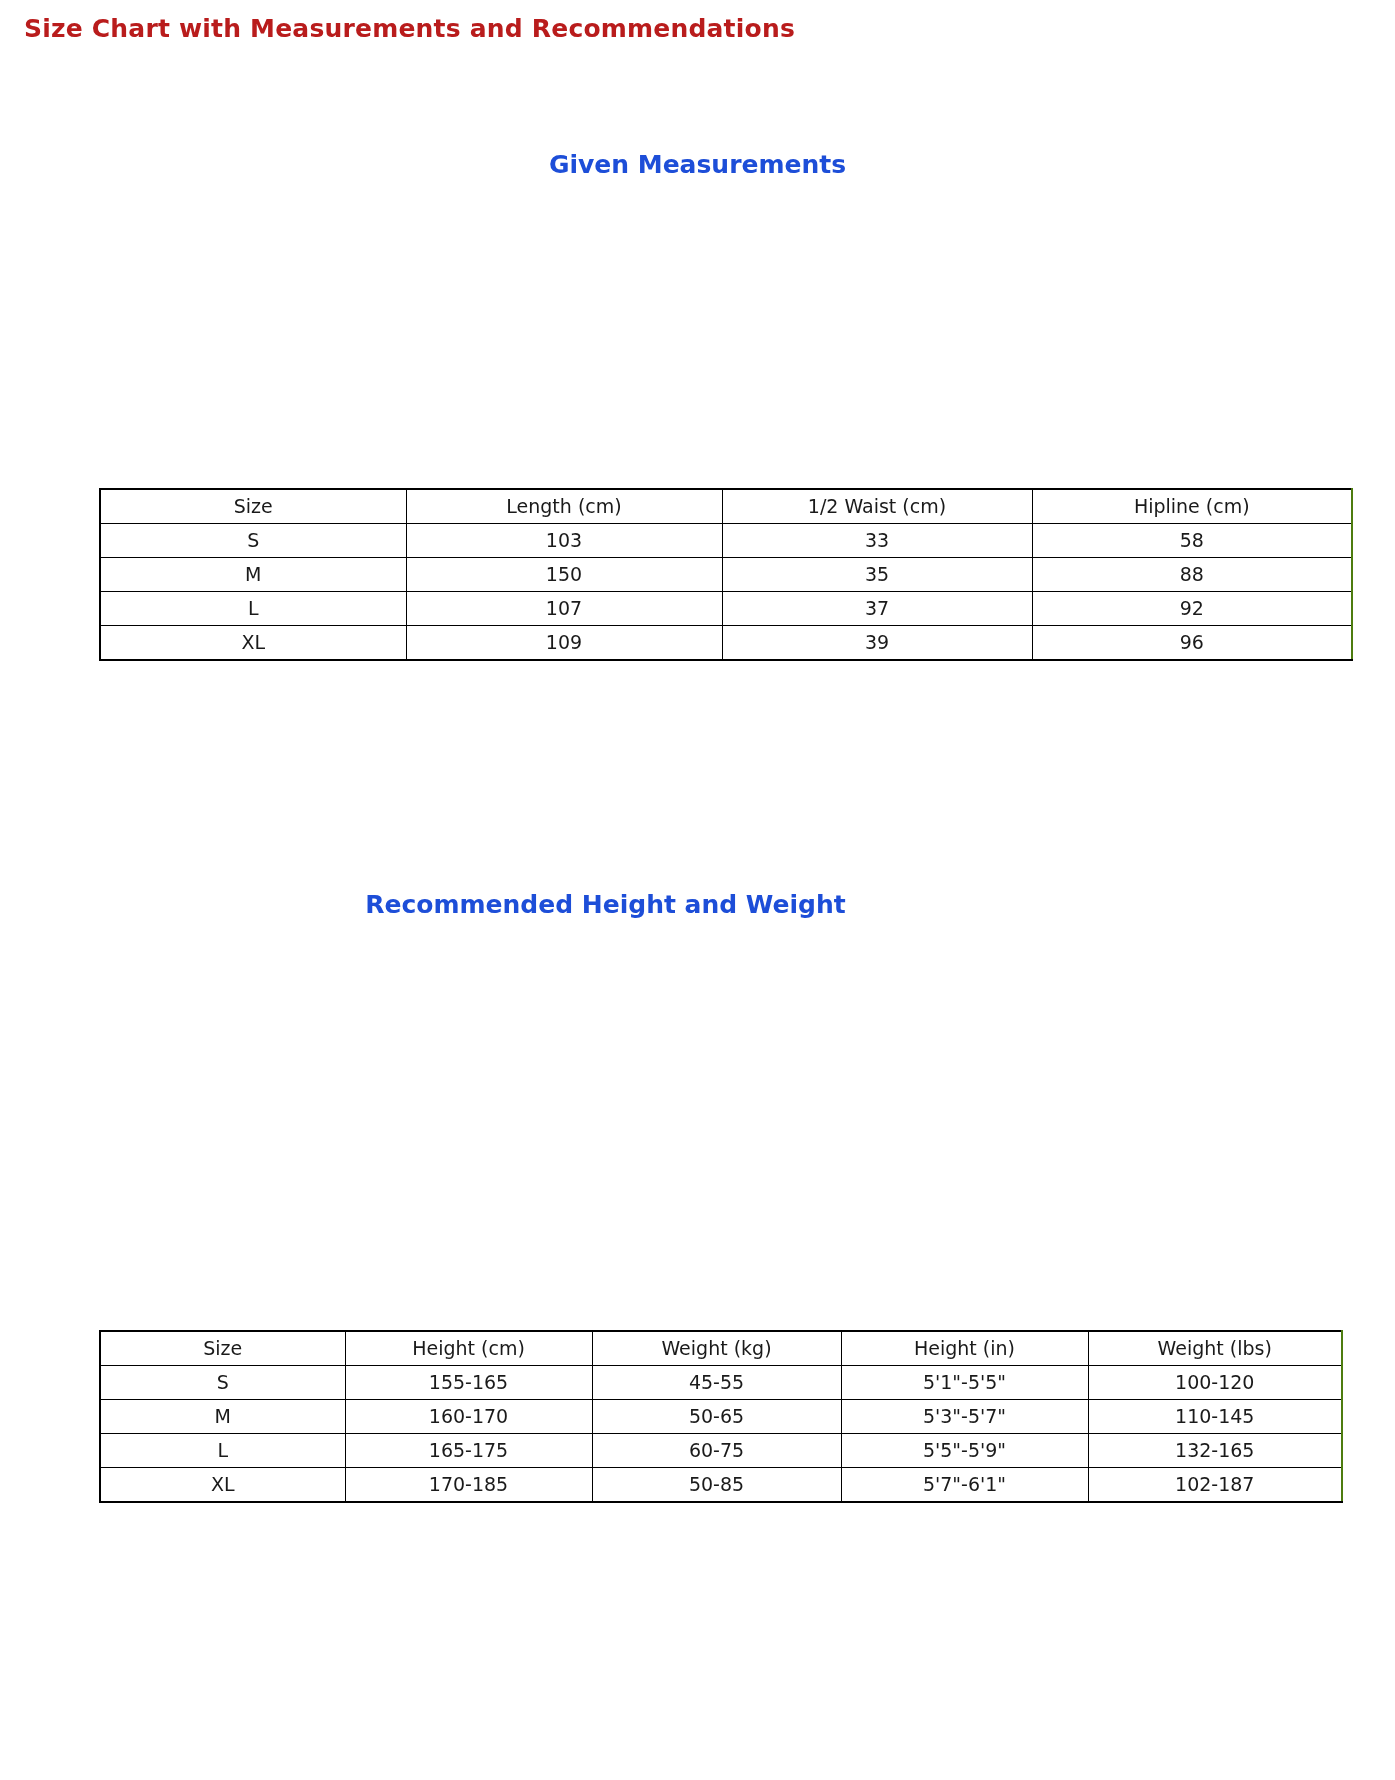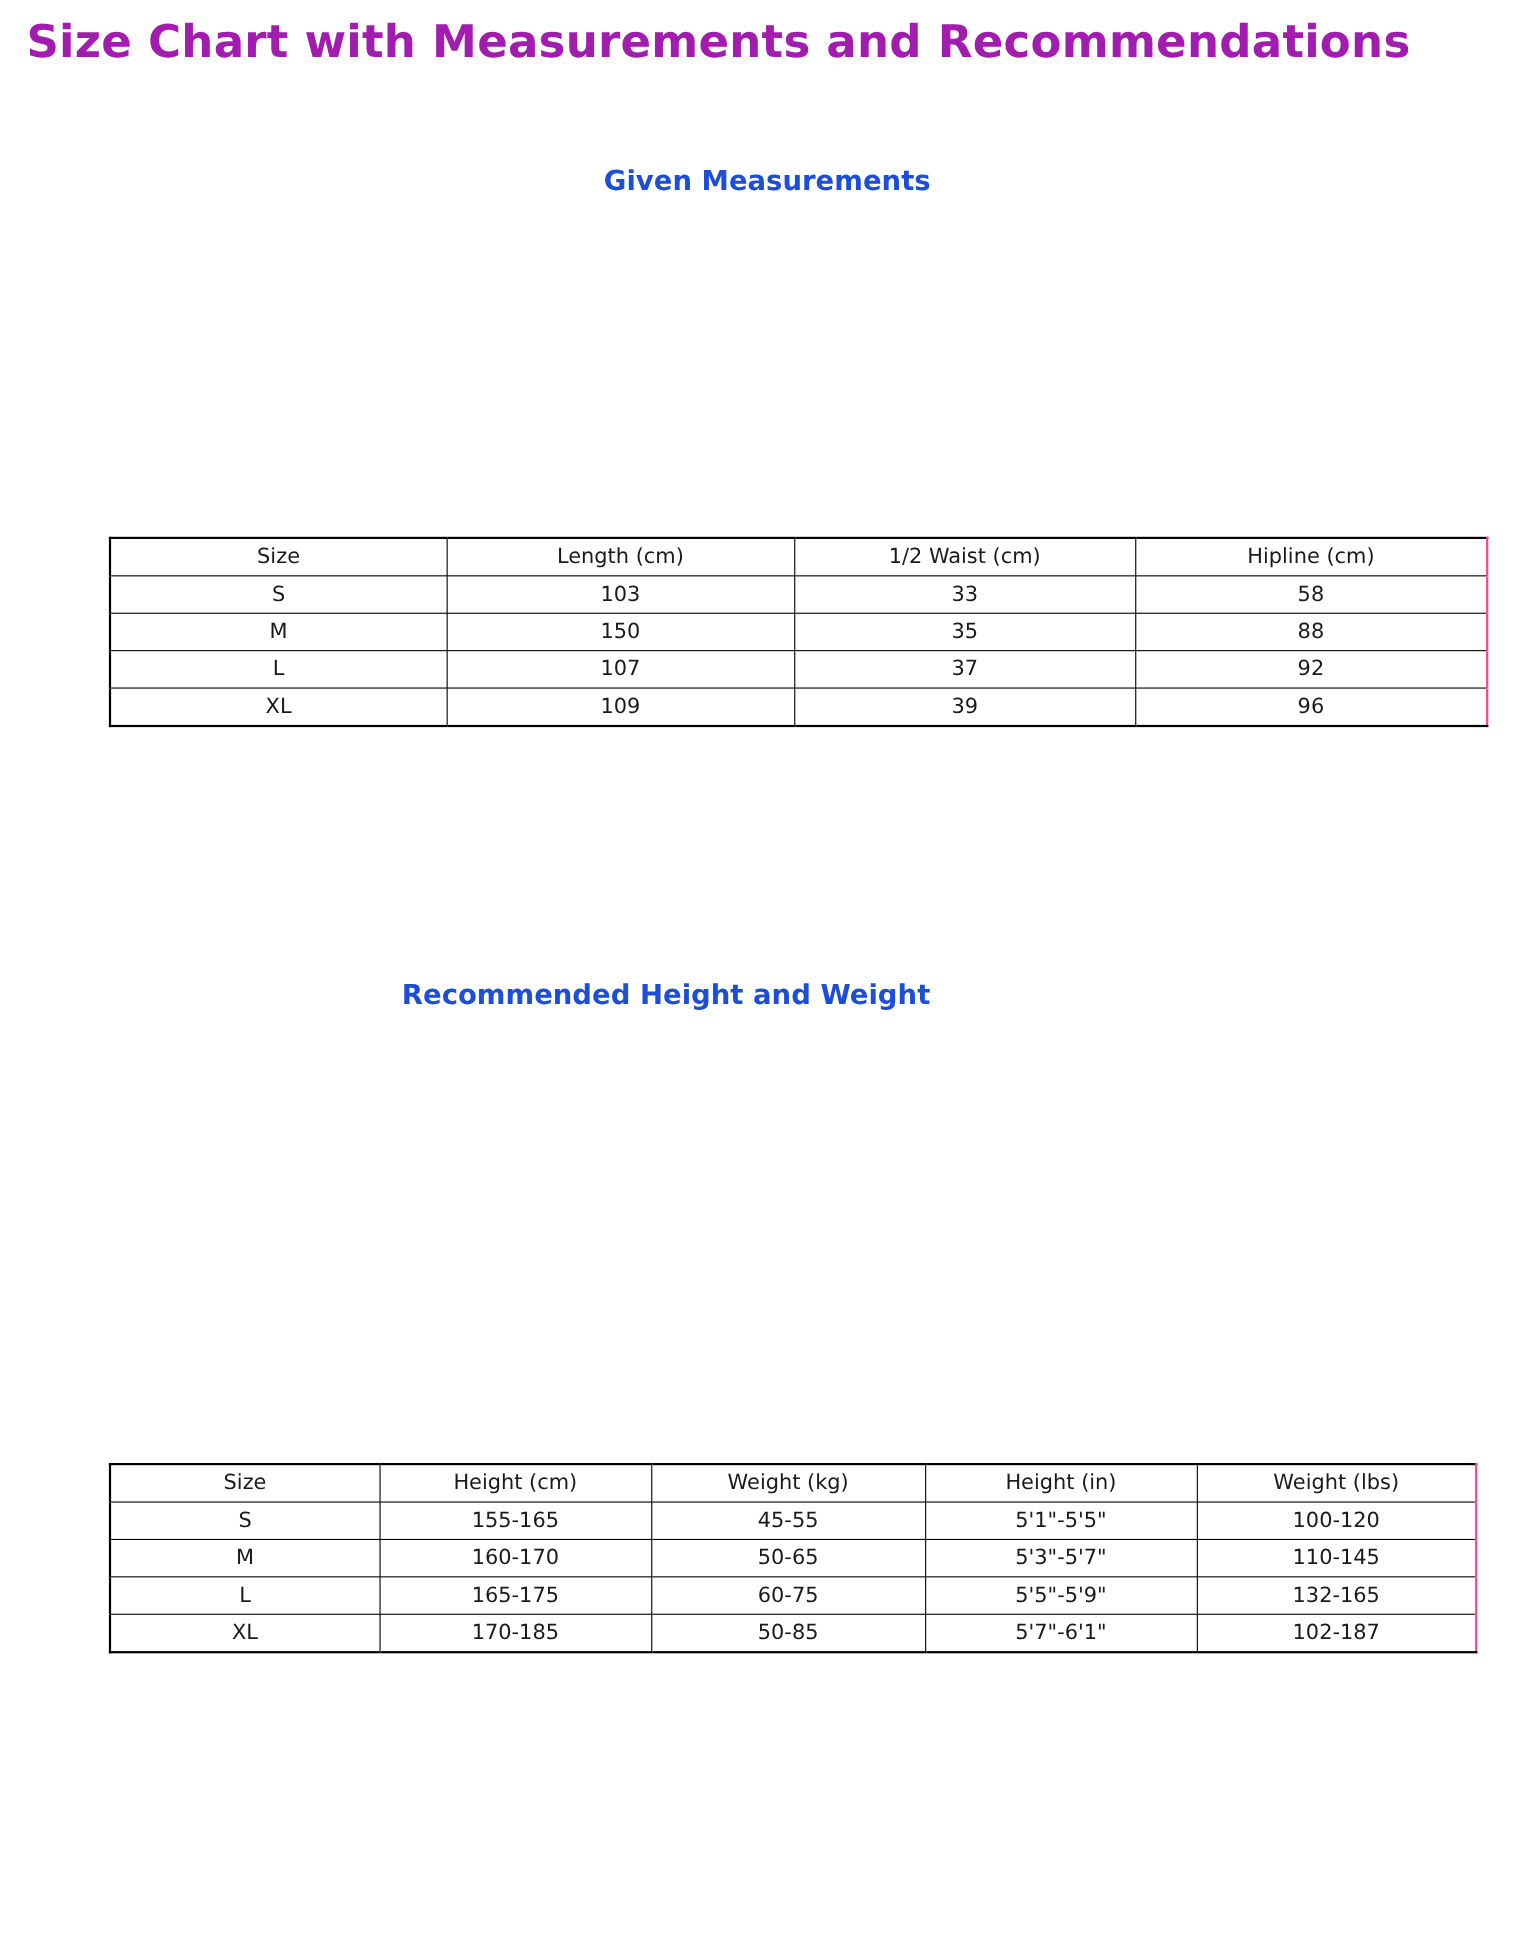--- a/index.html
+++ b/index.html
@@ -12,23 +12,23 @@
     height: 1780px;
     position: relative;
     font-family: "DejaVu Sans", sans-serif;
     color: #222222;
     overflow: hidden;
   }
   .page-title {
     position: absolute;
     top: 14px;
     left: 24px;
-    font-size: 41px;
+    font-size: 25px;
     font-weight: bold;
-    color: #a21caf;
+    color: #b91c1c;
     letter-spacing: 0.2px;
     white-space: nowrap;
   }
   .section-title {
     position: absolute;
     font-weight: bold;
     color: #1d4ed8;
     text-align: center;
     white-space: nowrap;
   }
@@ -65,21 +65,21 @@
     border-top: 2px solid #000000;
     margin-top: 12px;
   }
   table.data-table tr.last-row td {
     border-bottom: 2px solid #000000;
   }
   table.data-table td.first-col {
     border-left: 2px solid #000000;
   }
   table.data-table td.last-col {
-    border-right: 2px solid #ec4899;
+    border-right: 2px solid #4d7c0f;
   }
   #table-measurements {
     top: 488px;
     left: 99px;
     width: 1252px;
   }
   #table-measurements col.c0 { width: 306px; }
   #table-measurements col.c1 { width: 316px; }
   #table-measurements col.c2 { width: 310px; }
   #table-measurements col.c3 { width: 320px; }

